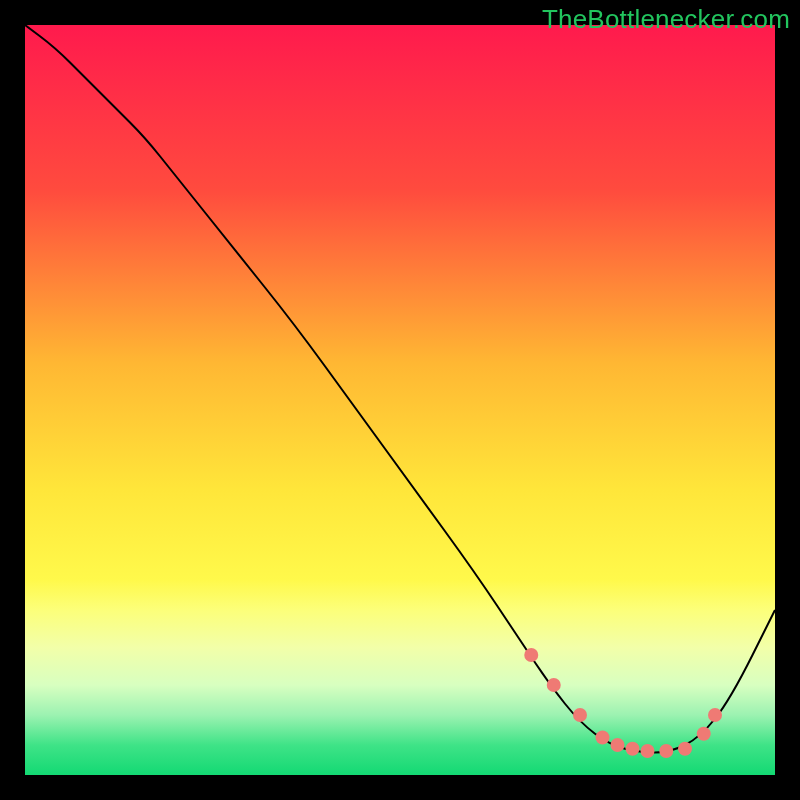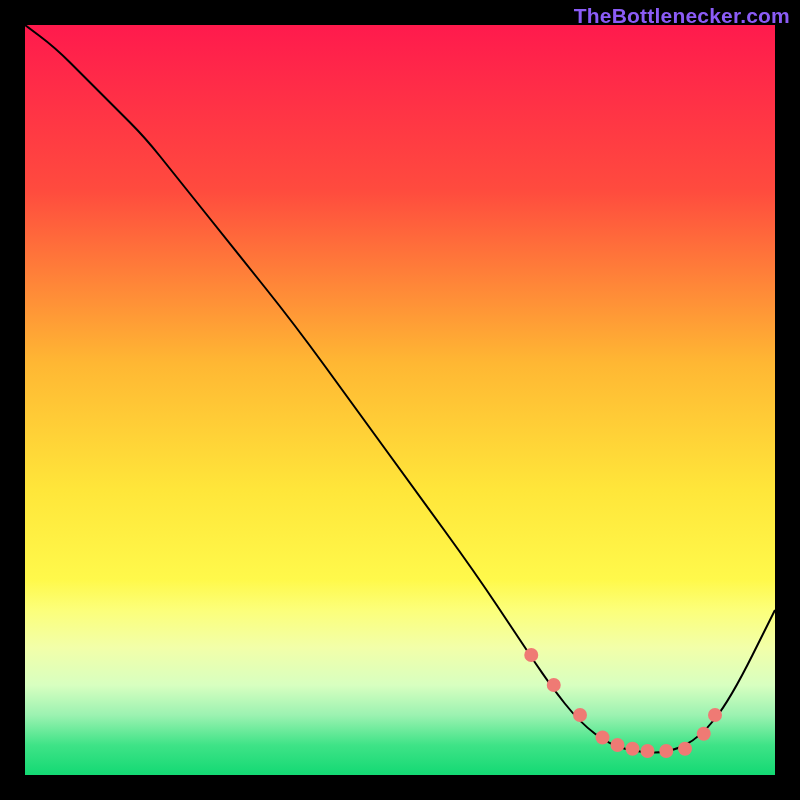--- a/index.html
+++ b/index.html
@@ -23,23 +23,23 @@
     position: absolute;
     left: 0;
     top: 0;
     width: 750px;
     height: 750px;
   }
   .attribution {
     position: absolute;
     top: 4px;
     right: 10px;
-    color: #8b5cf6;
-    font-size: 21px;
-    font-weight: 700;
+    color: #22c55e;
+    font-size: 26px;
+    font-weight: 400;
     letter-spacing: 0.2px;
   }
 </style>
 </head>
 <body>
 
 <div class="frame">
   <svg class="plot" viewBox="0 0 750 750" preserveAspectRatio="none">
     <defs>
       <linearGradient id="bg-grad" x1="0" y1="0" x2="0" y2="1">

